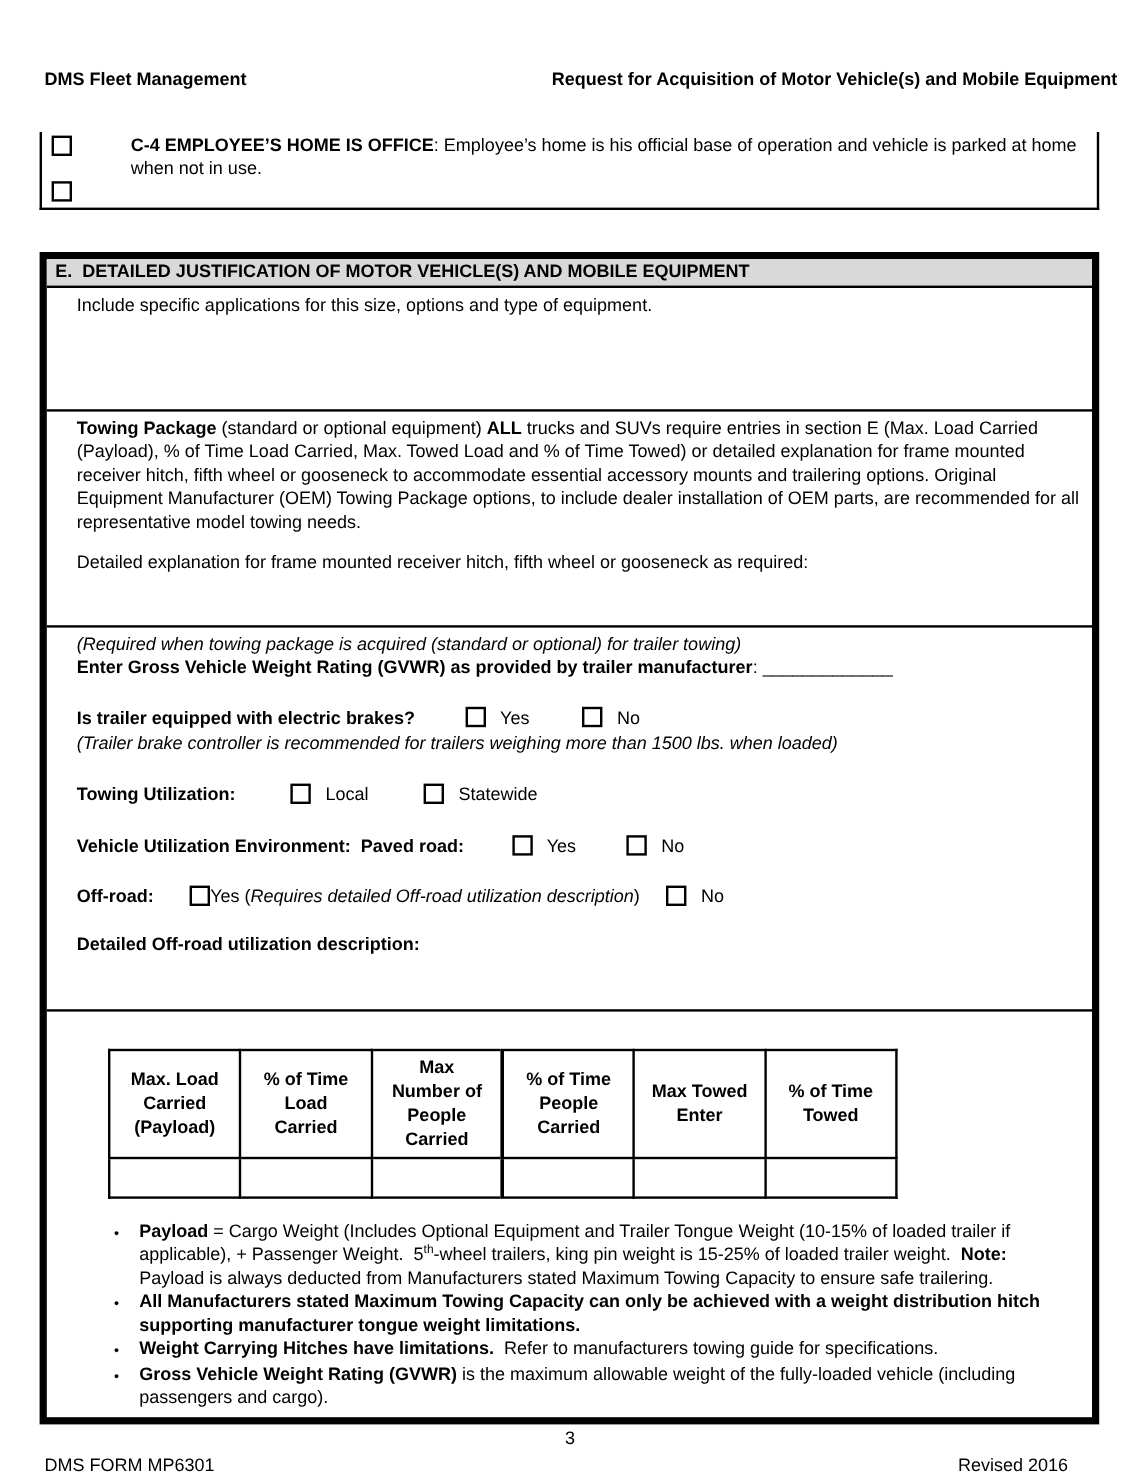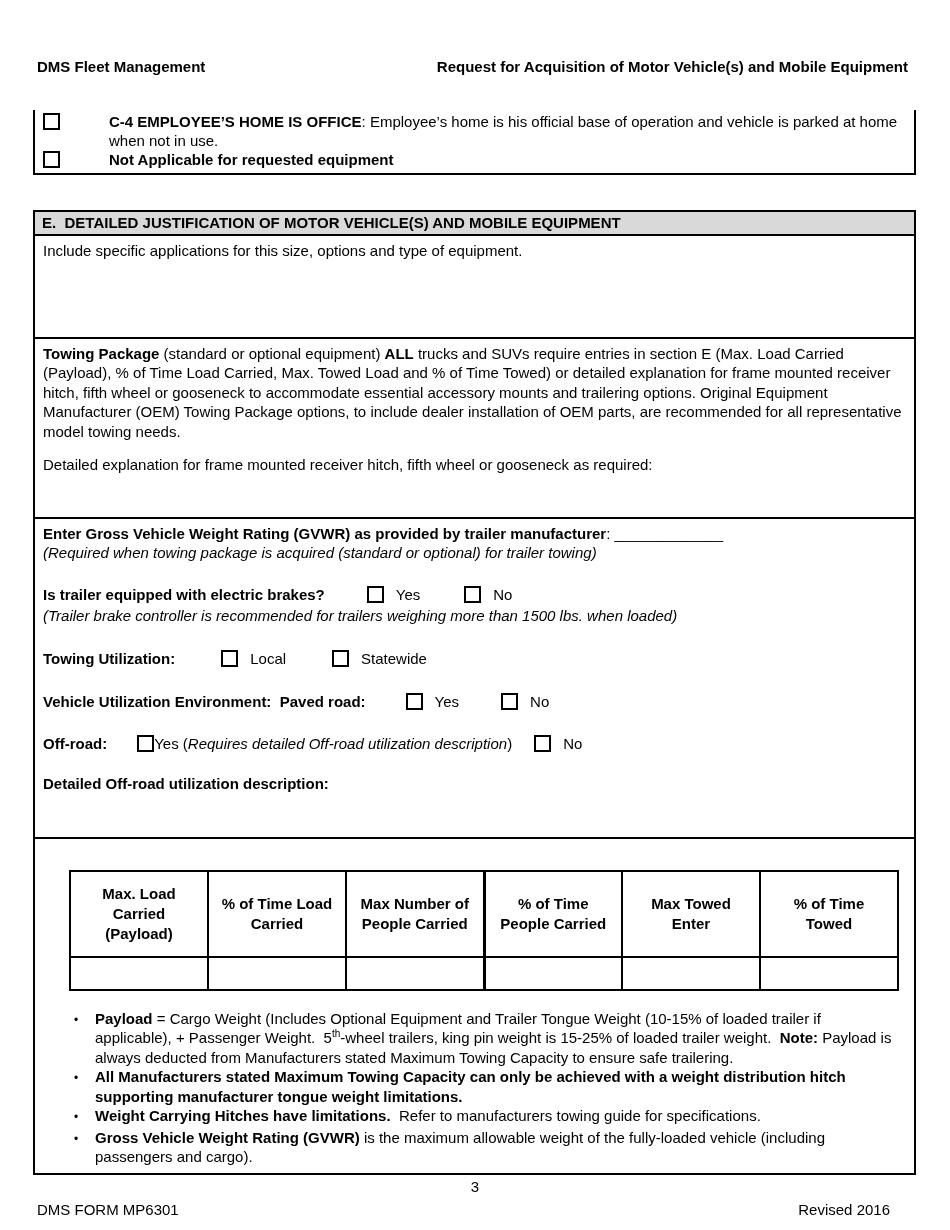--- a/index.html
+++ b/index.html
@@ -7,46 +7,46 @@
   body {
     width:950px; height:1230px; position:relative;
     font-family:"Liberation Sans", sans-serif;
     font-size:15px; color:#000; overflow:hidden;
   }
   .pw { white-space:pre-wrap; }
   b { font-weight:bold; }
   .it { font-style:italic; }
 
   
-  .doc-header { display:flex; justify-content:space-between; margin:58px 42px 0 37px; font-weight:bold; font-size:15px; line-height:17px; }
+  .doc-header { display:flex; justify-content:space-between; margin:58px 19px 0 37px; font-weight:bold; font-size:15px; line-height:17px; }
 
   
   .checkbox { display:inline-block; width:17px; height:17px; border:2px solid #000; background:#fff; vertical-align:-3px; }
 
   
   .box1 { margin:35px 34px 0 33px; border:2px solid #000; border-top:none; padding:2px 10px 4px 8px; }
   .cb-row { display:flex; align-items:flex-start;gap:36px; }
   .cb-col { flex:0 0 30px; padding-top:1px; }
   .cb-text { line-height:19px; }
 
   
-  .sect { margin:35px 34px 0 33px; border:2px solid #000000; }
+  .sect { margin:35px 34px 0 33px; border:6px solid #000000; }
   .sect-header { background:#d9d9d9; border-bottom:2px solid #000; font-weight:bold; padding:1px 7px 2px 7px; line-height:19px; }
-  .sect-row { border-bottom:2px solid #000; padding:5px 10px 4px 8px; }
+  .sect-row { border-bottom:2px solid #000; padding:5px 10px 4px 25px; }
   .sect-row.last { border-bottom:none; }
   .row-justify { min-height:100px; }
   .row-towing { min-height:163px; }
   .row-gvwr { min-height:305px; }
   .para { line-height:19.5px; }
   .line { line-height:19px; }
   .cbline { line-height:22px; margin-top:22px; }
   .fill { width:100%; }
 
   
-  .perf-table { border-collapse:collapse; table-layout:fixed; width:830px; margin:26px 0 0 26px; }
+  .perf-table { border-collapse:collapse; table-layout:fixed; width:658px; margin:26px 0 0 26px; }
   .perf-table th, .perf-table td { border:2px solid #000; }
   .perf-table th { font-weight:bold; font-size:15px; text-align:center; vertical-align:middle; height:86px; padding:4px 10px; line-height:20px; }
   .perf-table td { height:33px; }
   .perf-table th:nth-child(3), .perf-table td:nth-child(3) { border-right:3px solid #000; }
 
   
   .bullets { margin:18px 8px 2px 31px; }
   .bullet { display:flex; align-items:flex-start; }
   .bullet-marker { flex:0 0 21px; font-size:12px; padding-top:2px; line-height:19.5px; }
   .bullet-text { line-height:19.5px; width:800px; }
@@ -64,42 +64,41 @@
     <span>Request for Acquisition of Motor Vehicle(s) and Mobile Equipment</span>
   </div>
 
 <div class="box1">
   <div class="cb-row">
     <div class="cb-col"><span class="checkbox"></span></div>
     <div class="cb-text pw"><b>C-4 EMPLOYEE’S HOME IS OFFICE</b><span>: Employee’s home is his official base of operation and vehicle is parked at home when not in use.</span></div>
   </div>
   <div class="cb-row">
     <div class="cb-col"><span class="checkbox"></span></div>
-    <div class="cb-text"><b>Not Applicable for requested equipment</b></div>
   </div>
 </div>
 
 <div class="sect">
 
   <div class="sect-header pw">E.  DETAILED JUSTIFICATION OF MOTOR VEHICLE(S) AND MOBILE EQUIPMENT</div>
 
   <div class="sect-row row-justify">
     <div class="para">Include specific applications for this size, options and type of equipment.</div>
     <div class="fill" style="height:72px;"></div>
   </div>
 
   <div class="sect-row row-towing">
     <div class="para pw"><b>Towing Package</b><span> (standard or optional equipment) </span><b>ALL</b><span> trucks and SUVs require entries in section E (Max. Load Carried (Payload), % of Time Load Carried, Max. Towed Load and % of Time Towed) or detailed explanation for frame mounted receiver hitch, fifth wheel or gooseneck to accommodate essential accessory mounts and trailering options. Original Equipment Manufacturer (OEM) Towing Package options, to include dealer installation of OEM parts, are recommended for all representative model towing needs.</span></div>
     <div class="para" style="margin-top:14px;">Detailed explanation for frame mounted receiver hitch, fifth wheel or gooseneck as required:</div>
     <div class="fill" style="height:38px;"></div>
   </div>
 
   <div class="sect-row row-gvwr">
+    <div class="line it">(Required when towing package is acquired (standard or optional) for trailer towing)</div>
     <div class="line pw"><b>Enter Gross Vehicle Weight Rating (GVWR) as provided by trailer manufacturer</b><span>: </span><span>_____________</span></div>
-    <div class="line it">(Required when towing package is acquired (standard or optional) for trailer towing)</div>
 
     <div class="cbline"><b>Is trailer equipped with electric brakes?</b><span class="checkbox" style="margin-left:42px;"></span><span style="margin-left:12px;">Yes</span><span class="checkbox" style="margin-left:44px;"></span><span style="margin-left:12px;">No</span></div>
     <div class="line it">(Trailer brake controller is recommended for trailers weighing more than 1500 lbs. when loaded)</div>
 
     <div class="cbline" style="margin-top:23px;"><b>Towing Utilization:</b><span class="checkbox" style="margin-left:46px;"></span><span style="margin-left:12px;">Local</span><span class="checkbox" style="margin-left:46px;"></span><span style="margin-left:12px;">Statewide</span></div>
 
     <div class="cbline" style="margin-top:21px;"><b class="pw">Vehicle Utilization Environment:  Paved road:</b><span class="checkbox" style="margin-left:40px;"></span><span style="margin-left:12px;">Yes</span><span class="checkbox" style="margin-left:42px;"></span><span style="margin-left:12px;">No</span></div>
 
     <div class="cbline" style="margin-top:20px;"><b>Off-road:</b><span class="checkbox" style="margin-left:30px;"></span><span style="">Yes (</span><span class="it">Requires detailed Off-road utilization description</span><span>)</span><span class="checkbox" style="margin-left:22px;"></span><span style="margin-left:12px;">No</span></div>
 

